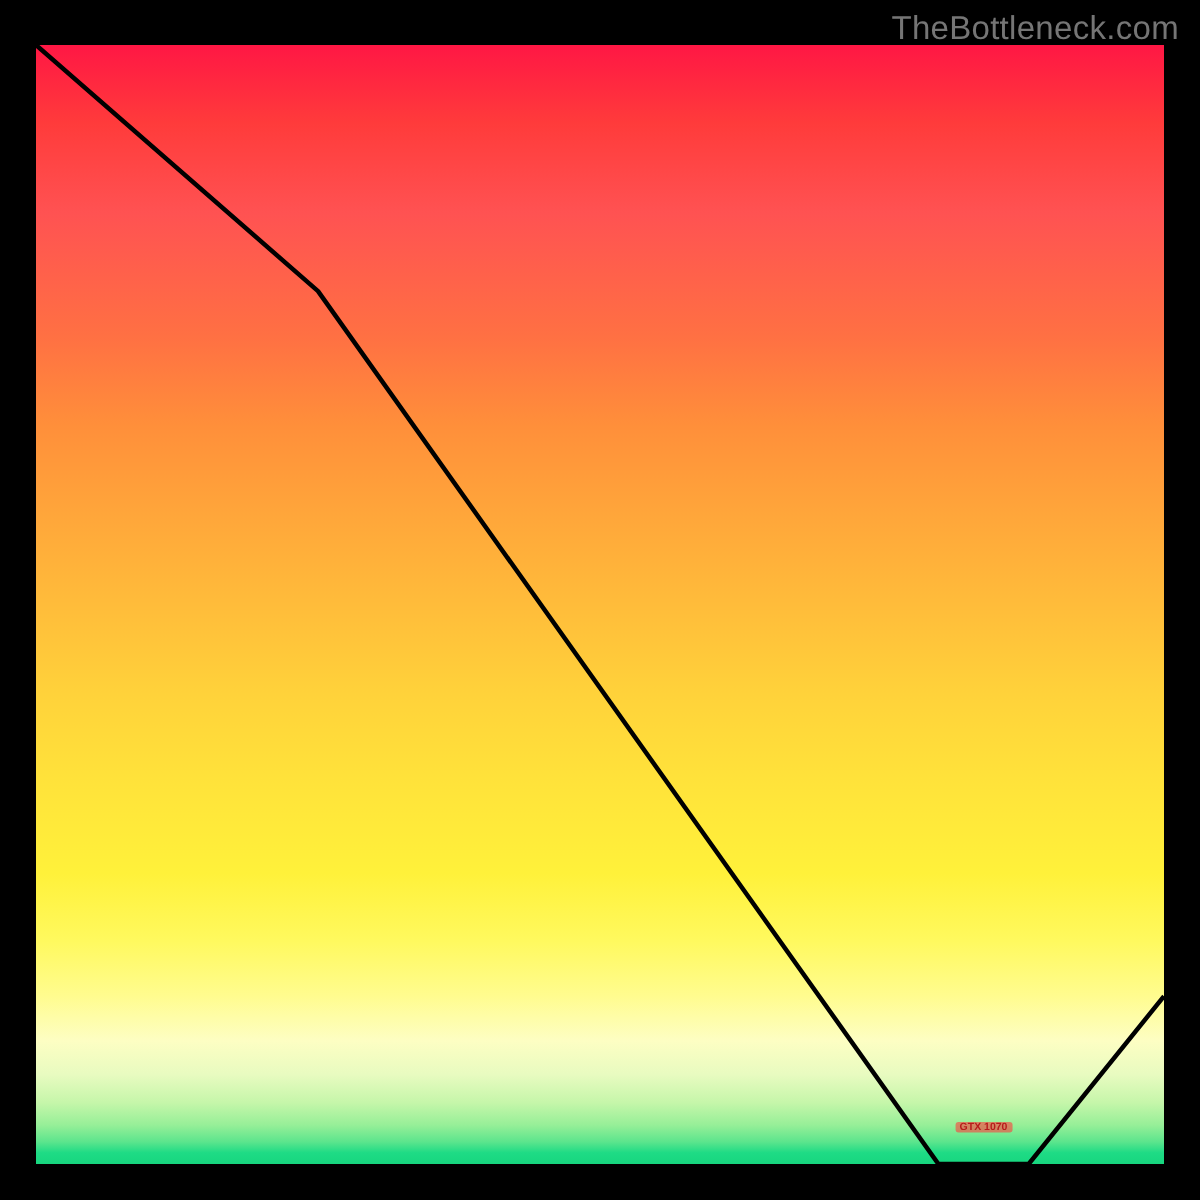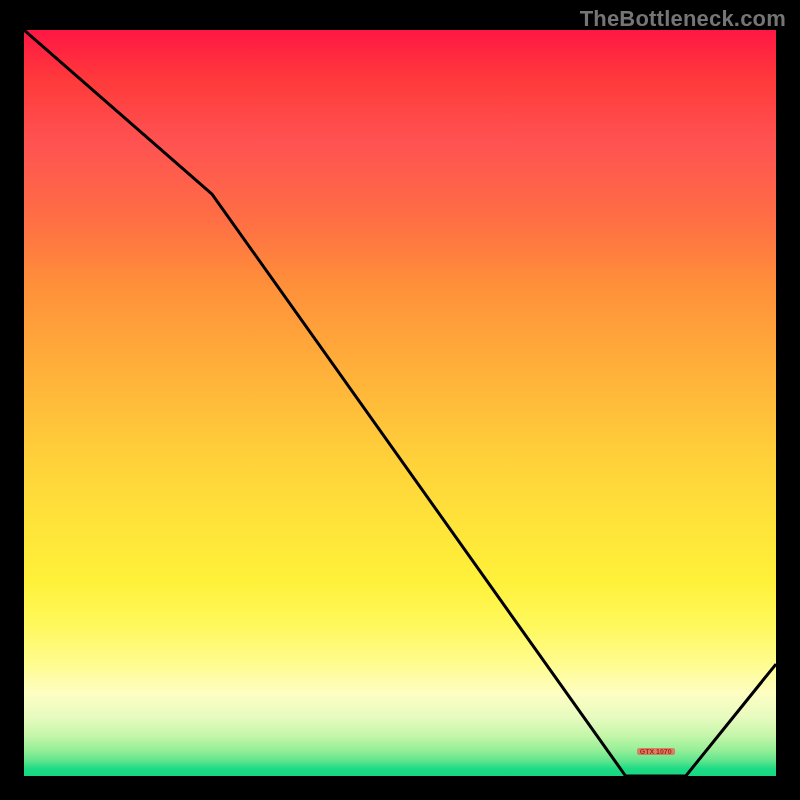--- a/index.html
+++ b/index.html
@@ -16,21 +16,21 @@
     width: 800px;
     height: 800px;
     background: #000;
   }
   .watermark {
     position: absolute;
     top: 6px;
     right: 14px;
     color: #757575;
     font-size: 22px;
-    font-weight: 700;
+    font-weight: 400;
     letter-spacing: 0.2px;
     z-index: 5;
   }
   .plot {
     position: absolute;
     left: 24px;
     top: 30px;
     width: 752px;
     height: 746px;
     background: linear-gradient(

